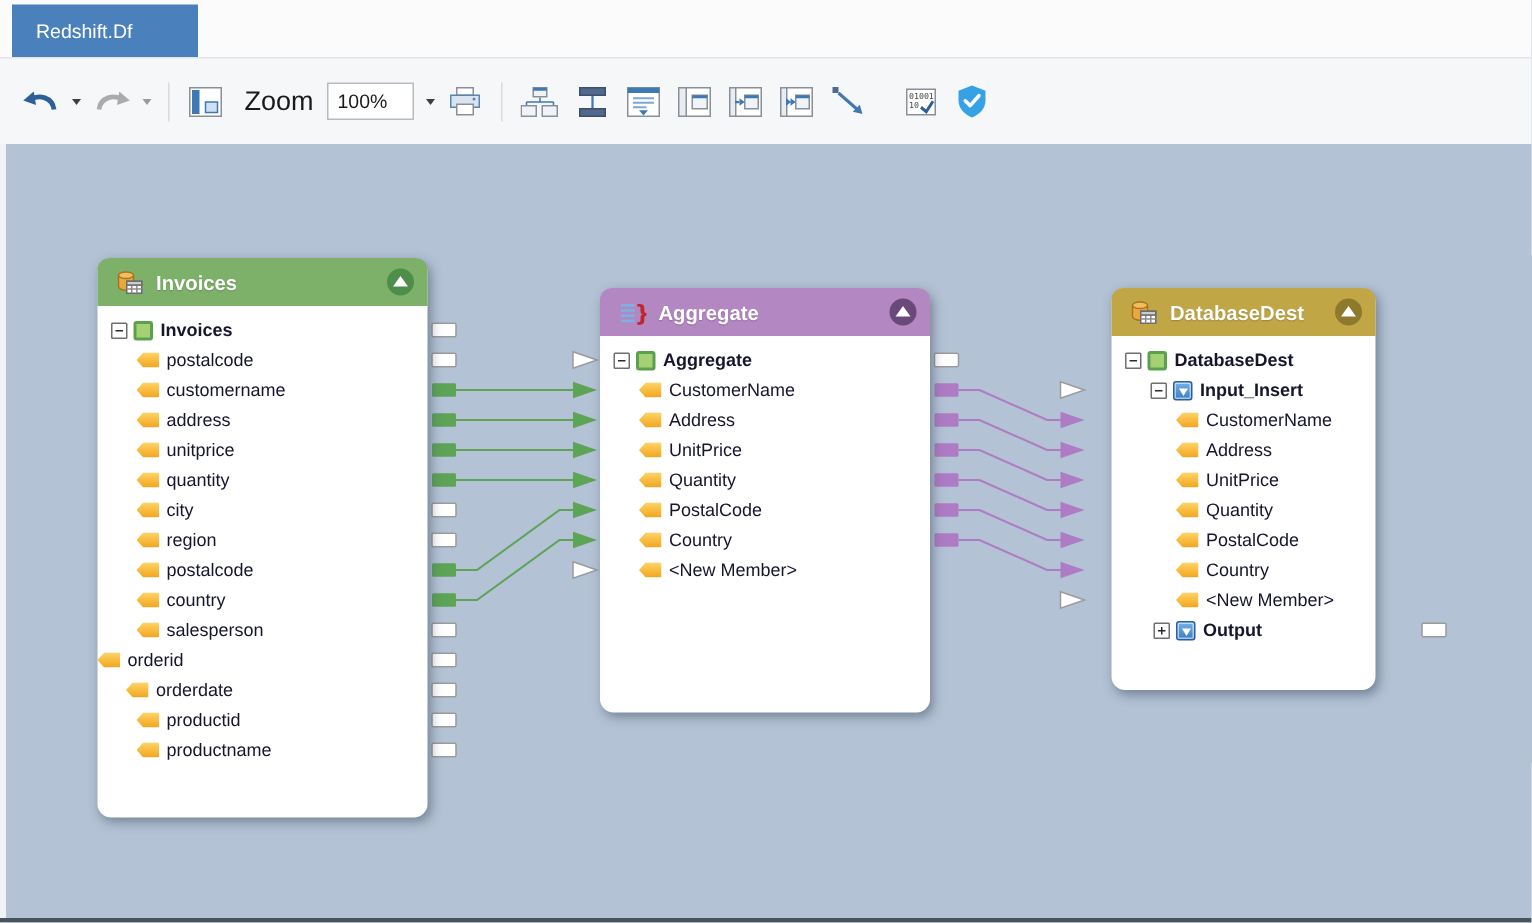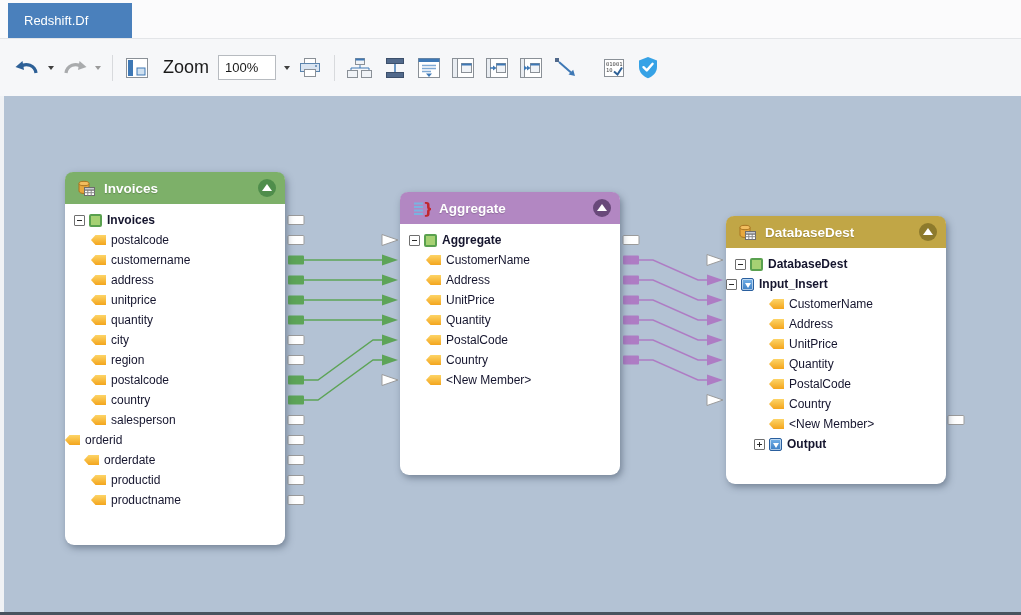--- a/index.html
+++ b/index.html
@@ -354,21 +354,21 @@
           <div class="node-row" style="padding-left: 26px;">
             <span class="tag"></span>
             <span class="row-label">Country</span>
           </div>
           <div class="node-row" style="padding-left: 26px;">
             <span class="tag"></span>
             <span class="row-label">&lt;New Member&gt;</span>
           </div>
         </div>
       </div>
-      <div class="node" style="left: 726px; top: 96px; width: 220px; height: 268px; margin-top: 24px;">
+      <div class="node" style="left: 741px; top: 96px; width: 176px; height: 268px;">
         <div class="node-header" style="background: rgb(193, 166, 70);">
           <span class="hicon">
             <svg width="20" height="19">
       <path d="M3,4.5 V12 C3,13.4 5.2,14.5 8,14.5 C10.8,14.5 13,13.4 13,12 V4.5" fill="#e8a83e" stroke="#a87420"></path>
       <ellipse cx="8" cy="4.5" rx="5" ry="2.2" fill="#f2bd5e" stroke="#a87420"></ellipse>
       <rect x="8.5" y="8.5" width="10" height="8" fill="#fff" stroke="#6d6d6d"></rect>
       <path d="M8.5,11 H18.5 M8.5,13.7 H18.5 M11.8,8.5 V16.5 M15.2,8.5 V16.5" stroke="#8a8a8a"></path>
       <rect x="8.5" y="8.5" width="10" height="2.5" fill="#c9ccd1" stroke="#6d6d6d"></rect>
     </svg>
           </span>
@@ -376,21 +376,21 @@
           <span class="collapse-btn" style="background: rgb(141, 122, 44);">
             <span class="tri"></span>
           </span>
         </div>
         <div class="node-body">
           <div class="node-row" style="padding-left: 9px;">
             <span class="expand-box"></span>
             <span class="root-sq"></span>
             <span class="row-label b">DatabaseDest</span>
           </div>
-          <div class="node-row" style="">
+          <div class="node-row" style="padding-left: 26px;">
             <span class="expand-box"></span>
             <span class="io-sq"></span>
             <span class="row-label b">Input_Insert</span>
           </div>
           <div class="node-row" style="padding-left: 43px;">
             <span class="tag"></span>
             <span class="row-label">CustomerName</span>
           </div>
           <div class="node-row" style="padding-left: 43px;">
             <span class="tag"></span>

